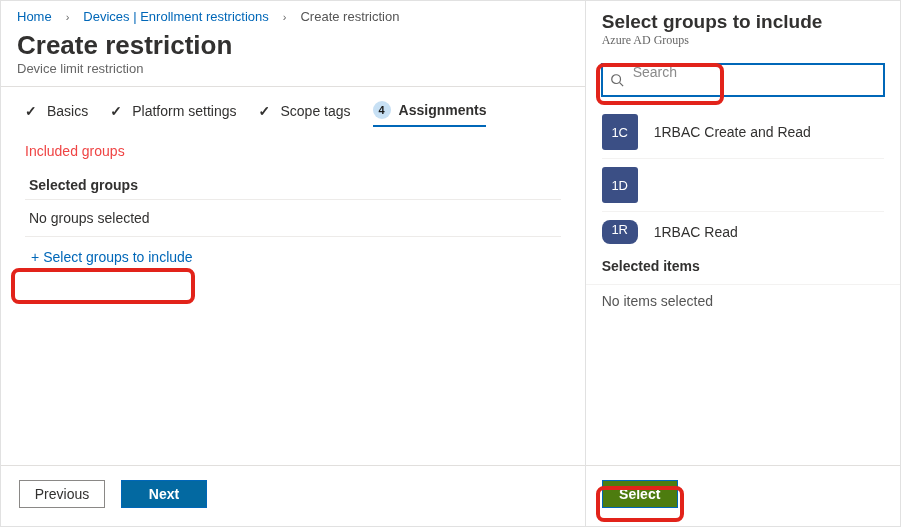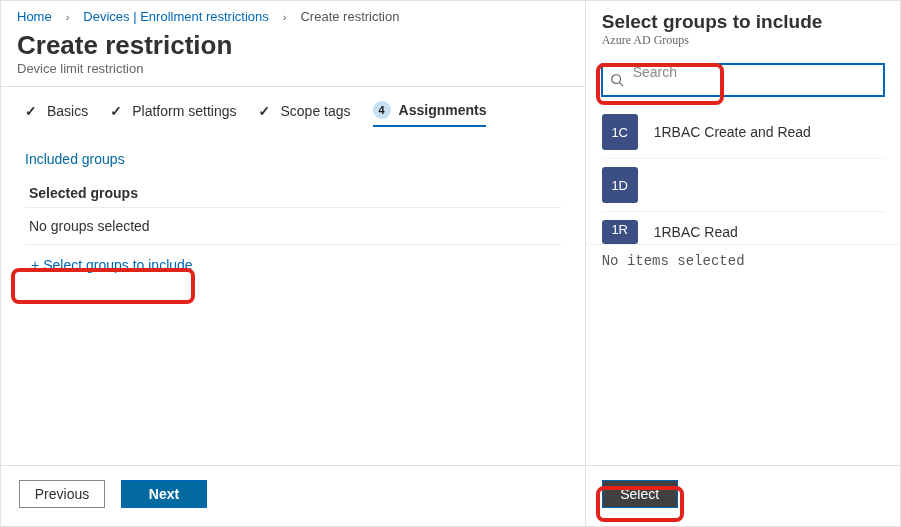--- a/index.html
+++ b/index.html
@@ -79,21 +79,21 @@
     border-bottom: 2px solid #0067b8;
   }
   .num-badge {
     width: 18px; height: 18px; border-radius: 50%;
     background: #c7e0f4; color: #1a1a1a;
     display: inline-flex; align-items: center; justify-content: center;
     font-size: 11px; font-weight: 600;
   }
   
   .content { padding: 10px 24px; flex: 1; }
-  .section-head { font-size: 14px; color: #0369a1; margin-bottom: 12px; margin-top: 8px; }
+  .section-head { font-size: 14px; color: #ef4444; margin-bottom: 12px; }
   .subhead { font-weight: 700; padding: 6px 4px; }
   .row-divider { border-bottom: 1px solid #edebe9; }
   .no-groups { padding: 10px 4px; color: #323130; }
   .add-link {
     display: inline-flex; align-items: center; gap: 4px;
     color: #0067b8; cursor: pointer;
     padding: 6px 6px; margin-top: 6px;
     font-size: 14px;
   }
   .add-link .plus { font-weight: 400; }
@@ -104,21 +104,21 @@
     display: flex; gap: 16px;
   }
   .btn {
     min-width: 86px; height: 28px;
     border: 1px solid #8a8886;
     background: #fff; color: #323130;
     font-size: 14px; cursor: pointer;
     display: inline-flex; align-items: center; justify-content: center;
   }
   .btn.primary { background: #0369a1; border-color: #0067b8; color: #fff; font-weight: 600; }
-  .btn.primary2 { background: #404040; border-color: #0067b8; color: #fff; font-weight: 400; min-width: 76px; }
+  .btn.primary2 { background: #4d7c0f; border-color: #0067b8; color: #fff; font-weight: 700; min-width: 76px; }
 
   
   .side-header { padding: 10px 16px 2px 16px; }
   .side-title { font-size: 19px; font-weight: 600; }
   .side-sub { font-size: 12px; color: #666; font-family: Liberation Serif, serif; }
   .search-wrap { margin: 14px 16px 10px 16px; position: relative; }
   .search-input {
     width: 100%; height: 32px;
     border: 1px solid #0067b8;
     outline: 1px solid #0067b8;
@@ -138,24 +138,24 @@
     cursor: pointer;
   }
   .group-item:first-child { border-top: none; }
   .avatar {
     width: 36px; height: 36px; border-radius: 3px;
     background: #3b4f85; color: #fff;
     display: flex; align-items: center; justify-content: center;
     font-size: 13px; font-weight: 400;
   }
   .group-name { font-size: 14px; color: #323130; }
-  .group-item.cut .avatar { height: 24px; align-items: flex-start; padding-top: 2px; }
+  .group-item.cut .avatar { height: 24px; align-items: flex-start; padding-top: 2px; border-radius: 8px; }
   .group-item.cut { padding-bottom: 0; }
   .selected-head { font-weight: 700; padding: 14px 16px 10px 16px; font-size: 14px; }
-  .no-items { padding: 8px 16px; color: #555; font-size: 14px; border-top: 1px solid #f3f2f1; margin: 0 0; font-family: Liberation Mono, monospace; }
+  .no-items { padding: 8px 16px; color: #555; font-size: 14px; border-top: 1px solid #f3f2f1; margin: 0 0; }
   .side-footer {
     margin-top: auto;
     border-top: 1px solid #e1dfdd;
     padding: 14px 16px 18px 16px;
   }
 
   
   .callout {
     position: absolute;
     border: 4px solid #e2231a;
@@ -238,20 +238,21 @@
         <div class="group-name">1RBAC Create and Read</div>
       </div>
       <div class="group-item">
         <div class="avatar">1D</div>
       </div>
       <div class="group-item cut">
         <div class="avatar">1R</div>
         <div class="group-name">1RBAC Read</div>
       </div>
     </div>
+    <div class="selected-head">Selected items</div>
     <div class="no-items">No items selected</div>
     <div class="side-footer">
       <button class="btn primary2">Select</button>
     </div>
 
     <div class="callout" style="left:10px; top:62px; width:128px; height:42px;"></div>
     <div class="callout" style="left:10px; top:485px; width:88px; height:36px;"></div>
   </div>
 </div>
 

